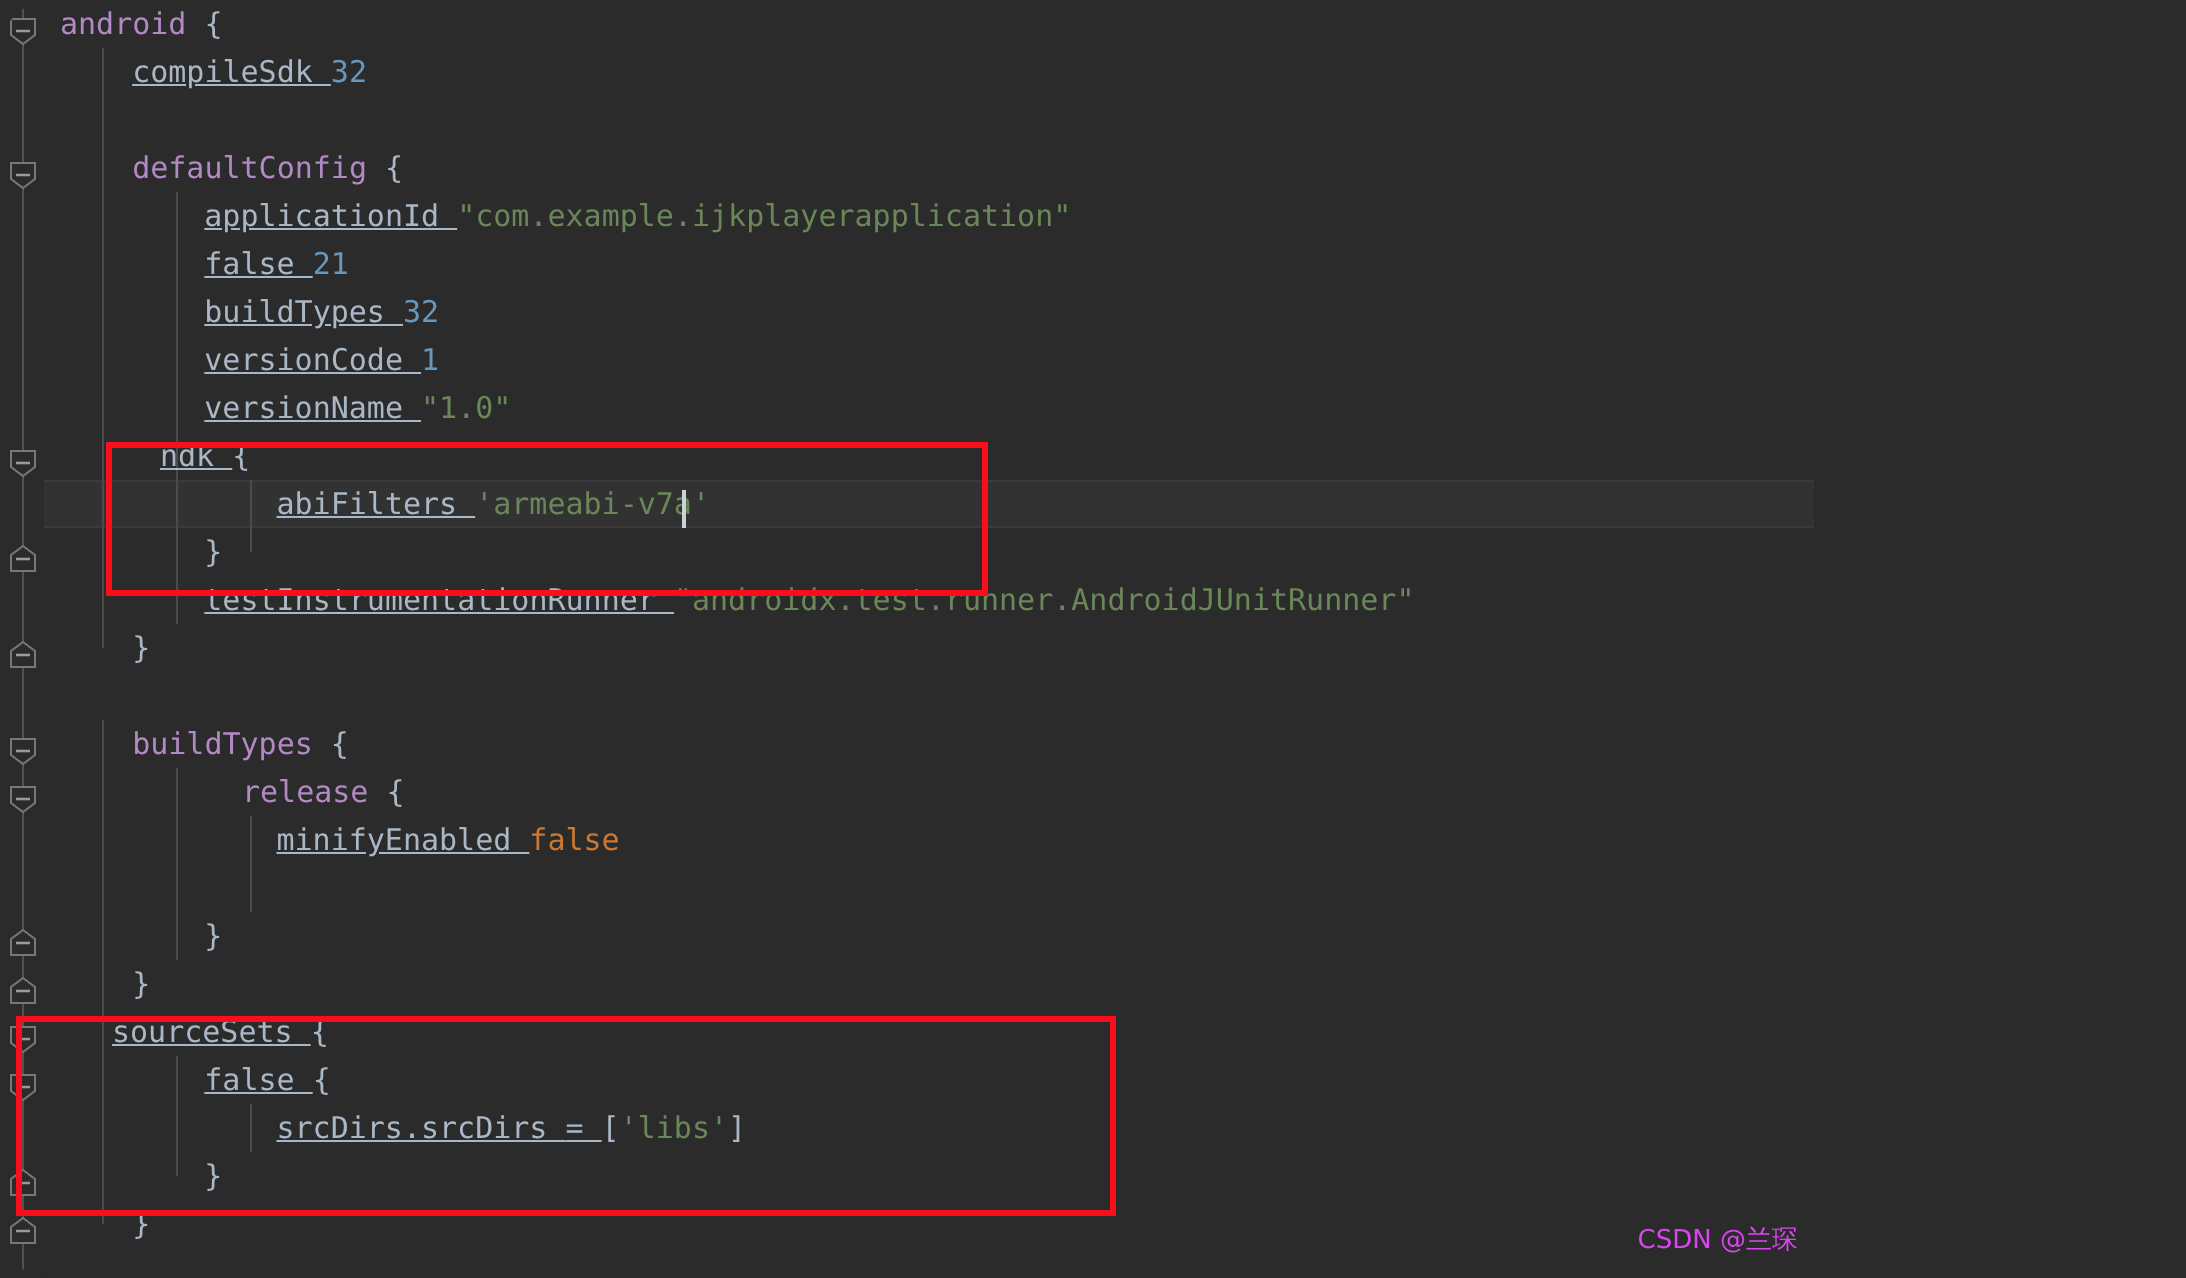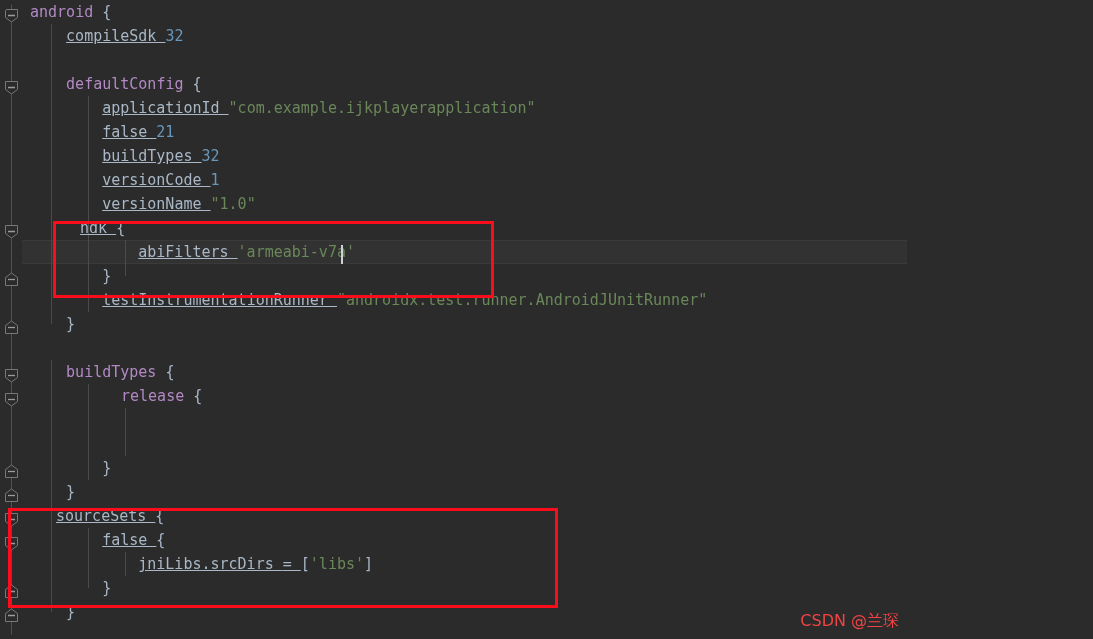--- a/index.html
+++ b/index.html
@@ -116,23 +116,23 @@
     border: 3px solid #fc0d1b;
     z-index: 5;
     pointer-events: none;
     background: transparent;
   }
 
   
   .watermark {
     position: absolute;
     right: 8px; bottom: 6px;
-    color: #ef4444;
+    color: #d946ef;
     font-family: "DejaVu Sans", "Liberation Sans", sans-serif;
-    font-size: 16px;
+    font-size: 13px;
     z-index: 7;
     white-space: nowrap;
   }
 </style>
 </head>
 <body>
 
 <div id="editor">
 
   <div class="caret-row" id="caret-row" style="top: 240px;"></div>
@@ -244,25 +244,26 @@
       <div class="line" style="top: 168px; padding-left: 102.16px;"><span class="tok-plain">versionCode </span><span class="tok-num">1</span></div>
       <div class="line" style="top: 192px; padding-left: 102.16px;"><span class="tok-plain">versionName </span><span class="tok-str">"1.0"</span></div>
       <div class="line" style="top: 216px; padding-left: 80px;"><span class="tok-plain">ndk </span><span class="tok-punc">{</span></div>
       <div class="line" style="top: 240px; padding-left: 138.24px;"><span class="tok-plain">abiFilters </span><span class="tok-str">'armeabi-v7a'</span></div>
       <div class="line" style="top: 264px; padding-left: 102.16px;"><span class="tok-punc">}</span></div>
       <div class="line" style="top: 288px; padding-left: 102.16px; text-align: right;"><span class="tok-plain">testInstrumentationRunner </span><span class="tok-str">"androidx.test.runner.AndroidJUnitRunner"</span></div>
       <div class="line" style="top: 312px; padding-left: 66.08px;"><span class="tok-punc">}</span></div>
       <div class="line" style="top: 336px; padding-left: 30px;"></div>
       <div class="line" style="top: 360px; padding-left: 66.08px;"><span class="tok-kw">buildTypes </span><span class="tok-punc">{</span></div>
       <div class="line" style="top: 384px; padding-left: 101px; margin-left: 20px;"><span class="tok-kw">release </span><span class="tok-punc">{</span></div>
+      <div class="line" style="top: 408px; padding-left: 138.24px;"><span class="tok-plain">minifyEnabled </span><span class="tok-bool">false</span></div>
       <div class="line" style="top: 456px; padding-left: 102.16px;"><span class="tok-punc">}</span></div>
       <div class="line" style="top: 480px; padding-left: 66.08px;"><span class="tok-punc">}</span></div>
       <div class="line" style="top: 504px; padding-left: 56px;"><span class="tok-plain">sourceSets </span><span class="tok-punc">{</span></div>
       <div class="line" style="top: 528px; padding-left: 102.16px;"><span class="tok-plain">false </span><span class="tok-punc">{</span></div>
-      <div class="line" style="top: 552px; padding-left: 138.24px;"><span class="tok-plain">jniLibs.srcDirs </span><span class="tok-plain">= </span><span class="tok-punc">[</span><span class="tok-str">'libs'</span><span class="tok-punc">]</span></div>
+      <div class="line" style="top: 552px; padding-left: 138.24px;"><span class="tok-plain">srcDirs.srcDirs </span><span class="tok-plain">= </span><span class="tok-punc">[</span><span class="tok-str">'libs'</span><span class="tok-punc">]</span></div>
       <div class="line" style="top: 576px; padding-left: 102.16px;"><span class="tok-punc">}</span></div>
       <div class="line" style="top: 600px; padding-left: 66.08px;"><span class="tok-punc">}</span></div>
     </div>
 
   <div class="caret" id="caret" style="left: 341px; top: 245px;"></div>
 
   <div id="annotations">
       <div class="redbox" style="left: 53px; top: 221px; width: 441px; height: 77px; border-color: rgb(252, 13, 27);"></div>
       <div class="redbox" style="left: 8px; top: 508px; width: 550px; height: 100px; border-color: rgb(252, 13, 27);"></div>
     </div>

